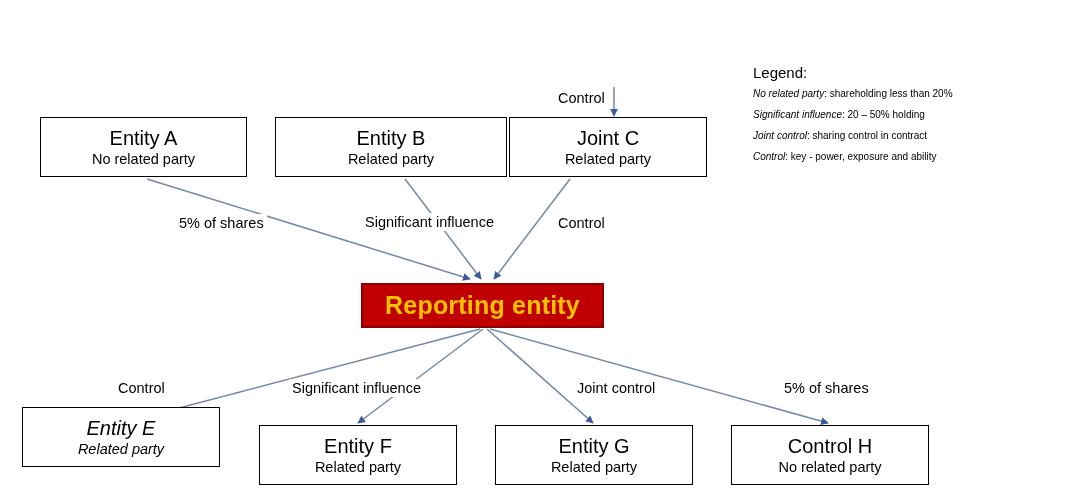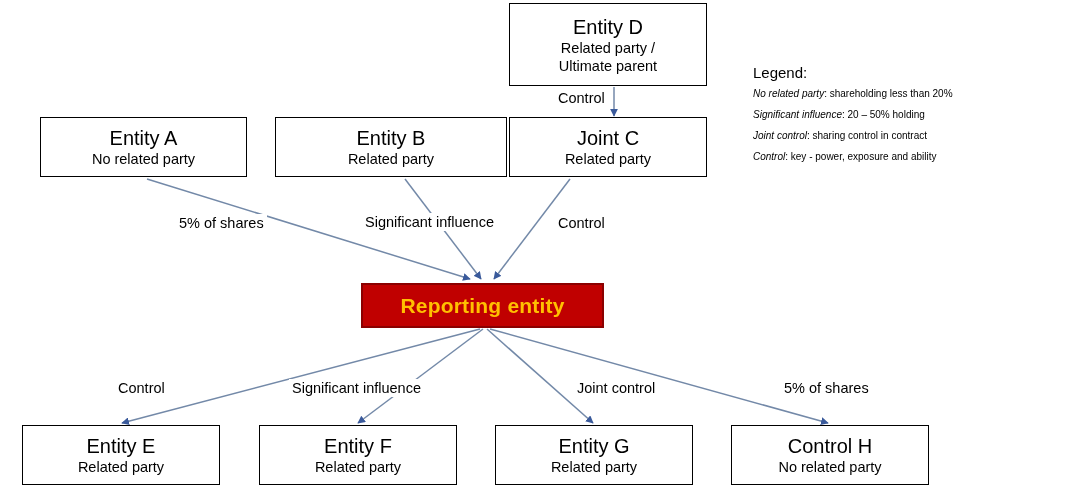--- a/index.html
+++ b/index.html
@@ -56,21 +56,21 @@
     position: absolute;
     box-sizing: border-box;
     background: #C00000;
     border: 2px solid #8B0000;
     display: flex;
     align-items: center;
     justify-content: center;
     z-index: 4;
   }
   .reporting-label {
-    font-size: 21px;
+    font-size: 25px;
     font-weight: bold;
     color: #FFC000;
     white-space: nowrap;
     letter-spacing: 0.2px;
   }
 
   
   .edge-label {
     position: absolute;
     font-size: 14.5px;
@@ -130,46 +130,41 @@
       <line x1="480" y1="329" x2="122" y2="423"></line>
 
       <line x1="483" y1="329" x2="358" y2="423"></line>
 
       <line x1="487" y1="329" x2="593" y2="423"></line>
 
       <line x1="490" y1="329" x2="828" y2="423"></line>
     </g>
   </svg>
 
-  <div class="entity-box" style="left:509px; top:3px; width:198px; height:83px;">
-    <div class="entity-title">Entity D</div>
-    <div class="entity-sub">Related party /</div>
-    <div class="entity-sub">Ultimate parent</div>
-  </div>
 
   <div class="entity-box" style="left:40px; top:117px; width:207px; height:60px;">
     <div class="entity-title">Entity A</div>
     <div class="entity-sub">No related party</div>
   </div>
 
   <div class="entity-box" style="left:275px; top:117px; width:232px; height:60px;">
     <div class="entity-title">Entity B</div>
     <div class="entity-sub">Related party</div>
   </div>
 
   <div class="entity-box" style="left:509px; top:117px; width:198px; height:60px;">
     <div class="entity-title">Joint C</div>
     <div class="entity-sub">Related party</div>
   </div>
 
   <div class="reporting-box" style="left:361px; top:283px; width:243px; height:45px;">
     <div class="reporting-label">Reporting entity</div>
   </div>
 
-  <div class="entity-box" style="left:22px; top:425px; width:198px; height:60px;">
+  <div class="entity-box" style="left:22px; top:407px; width:198px; height:60px;font-style:italic;">
     <div class="entity-title">Entity E</div>
     <div class="entity-sub">Related party</div>
   </div>
 
   <div class="entity-box" style="left:259px; top:425px; width:198px; height:60px;">
     <div class="entity-title">Entity F</div>
     <div class="entity-sub">Related party</div>
   </div>
 
   <div class="entity-box" style="left:495px; top:425px; width:198px; height:60px;">

